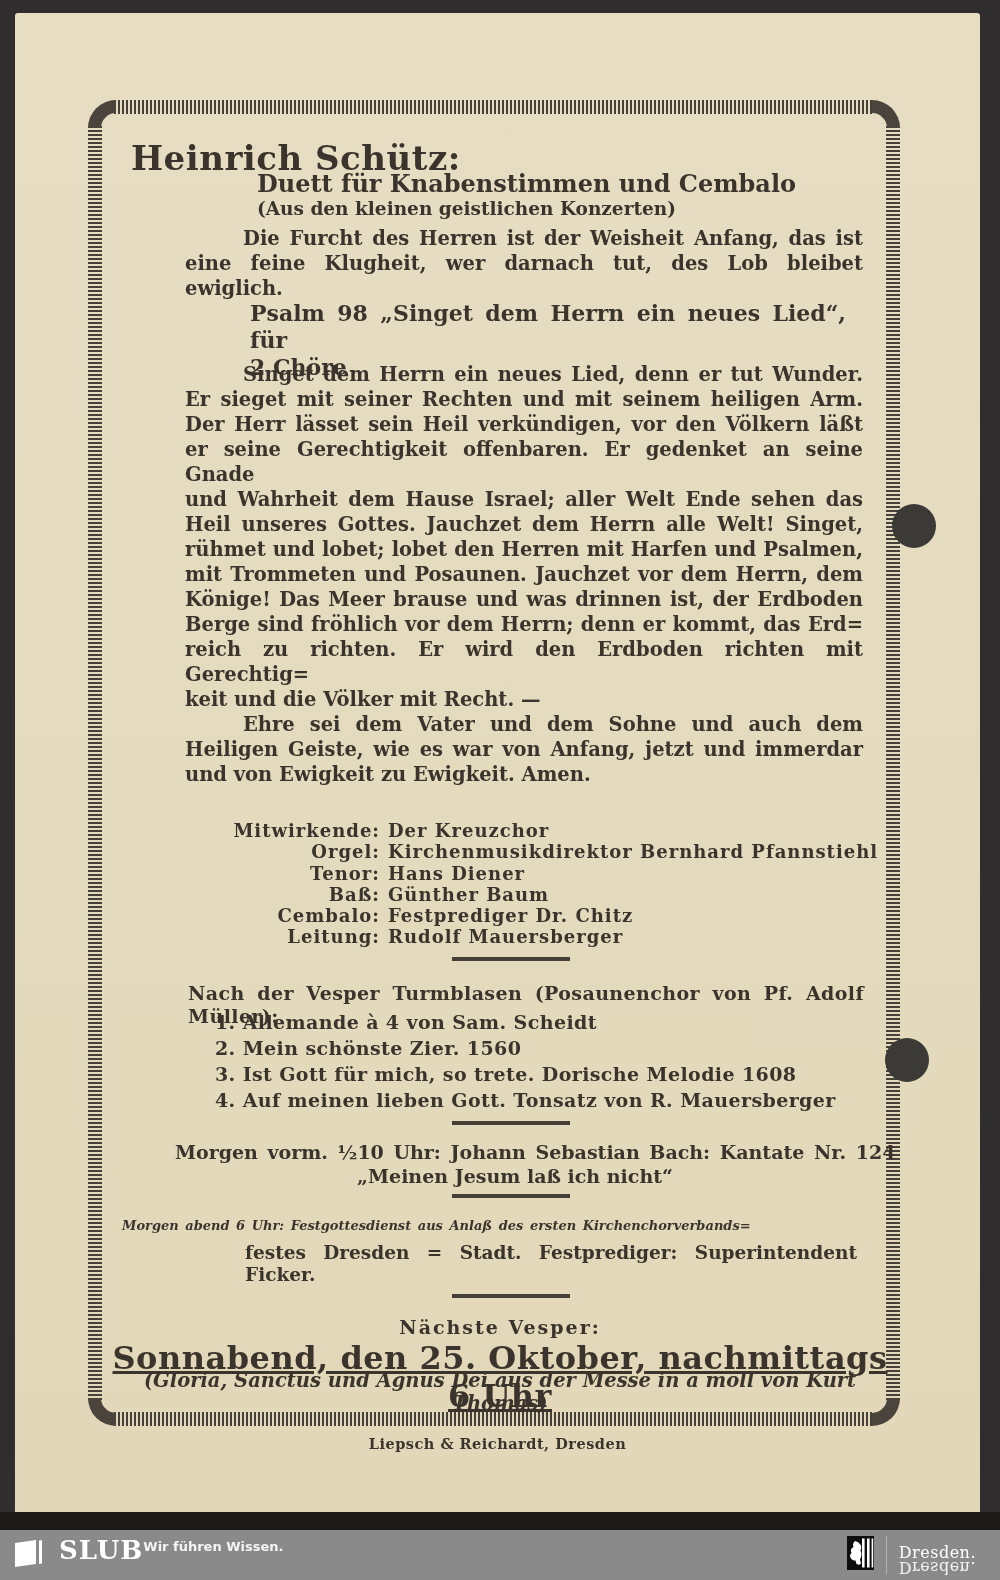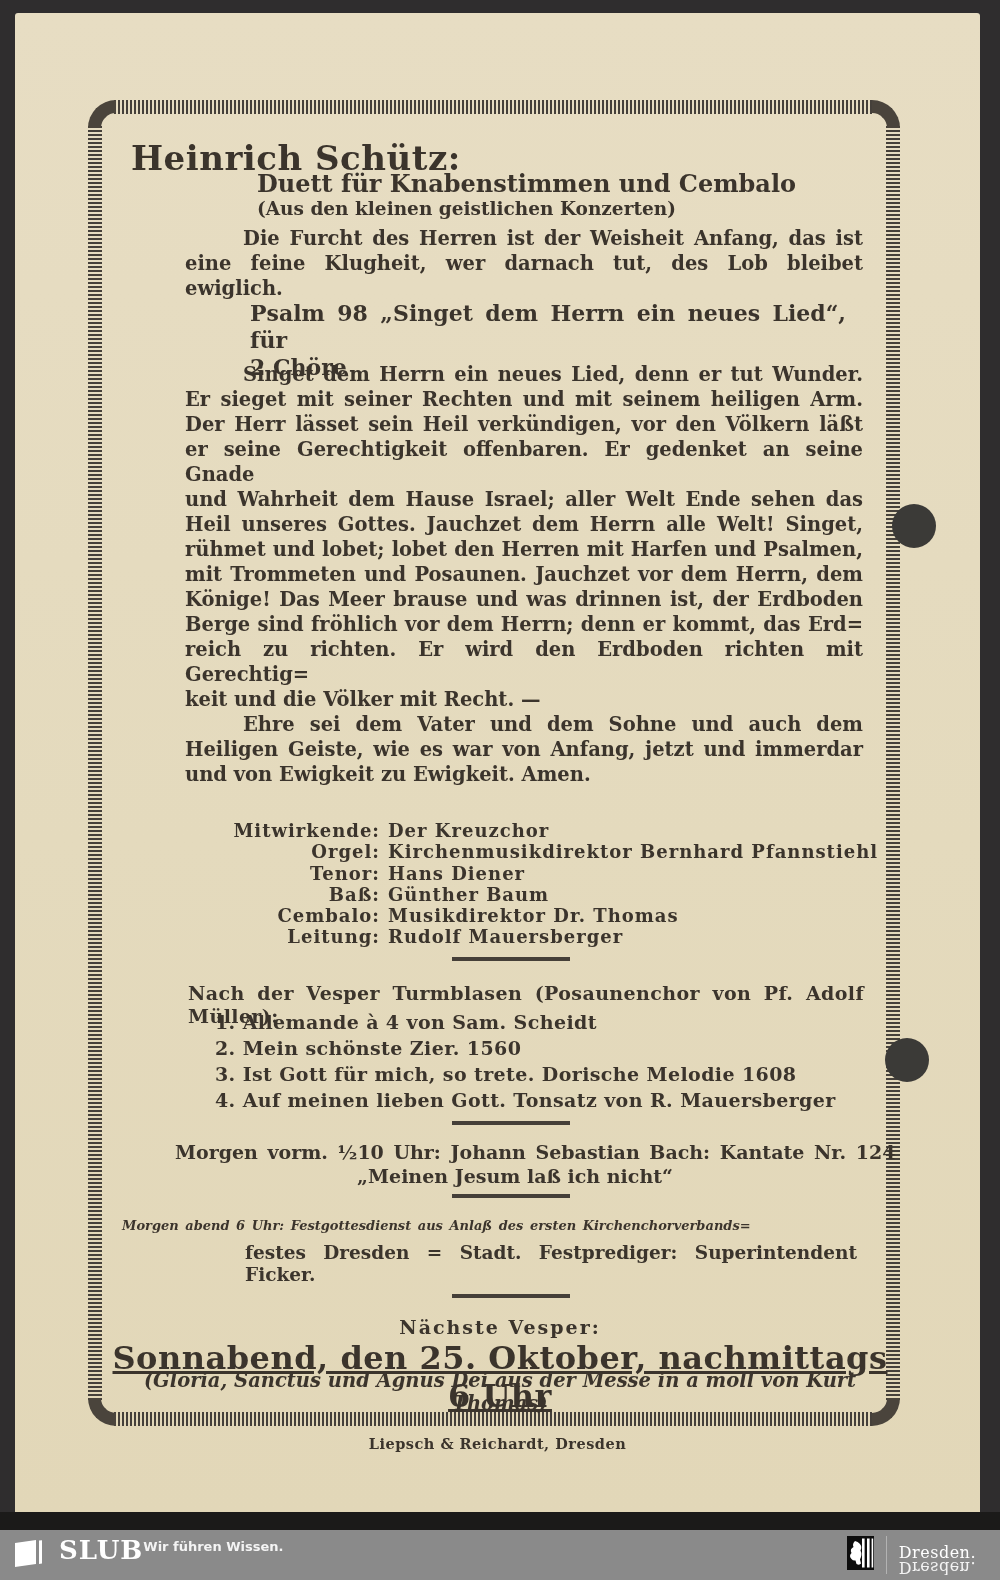--- a/index.html
+++ b/index.html
@@ -148,21 +148,21 @@
     <div class="mrow">
       <span class="mlabel">Tenor:</span>
       <span class="mvalue">Hans Diener</span>
     </div>
     <div class="mrow">
       <span class="mlabel">Baß:</span>
       <span class="mvalue">Günther Baum</span>
     </div>
     <div class="mrow">
       <span class="mlabel">Cembalo:</span>
-      <span class="mvalue">Musikdirektor Dr. Thomas</span>
+      <span class="mvalue">Festprediger Dr. Chitz</span>
     </div>
     <div class="mrow">
       <span class="mlabel">Leitung:</span>
       <span class="mvalue">Rudolf Mauersberger</span>
     </div>
   </div>
 
   <div class="rule r1"></div>
 
   <div class="tx turm-head">Nach der Vesper Turmblasen (Posaunenchor von Pf. Adolf Müller):</div>

